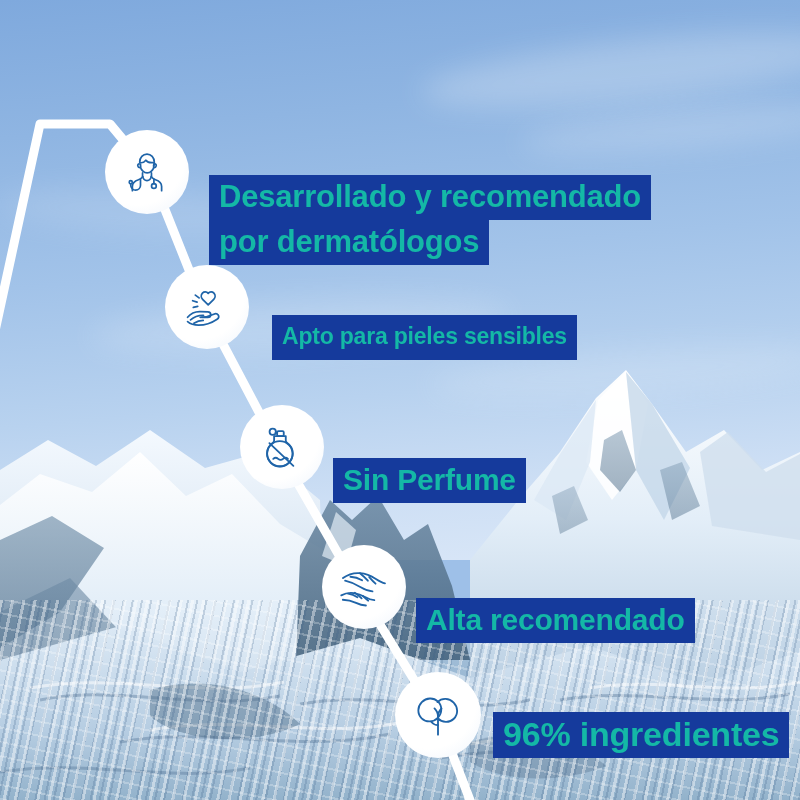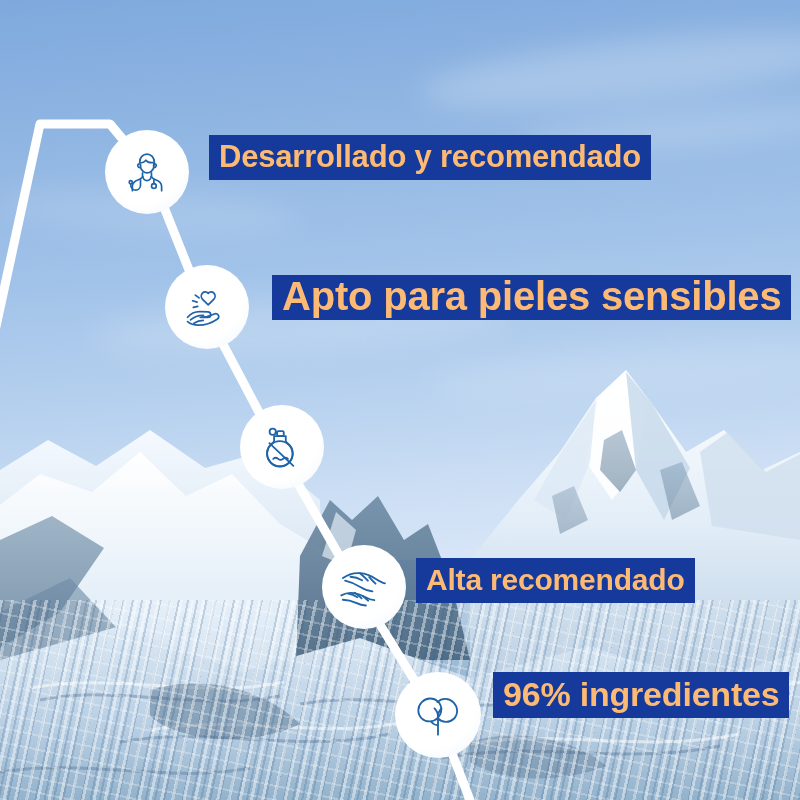--- a/index.html
+++ b/index.html
@@ -34,22 +34,22 @@
     position:absolute;left:0;top:600px;width:800px;height:200px;
     background:
       repeating-linear-gradient(102deg, rgba(255,255,255,.50) 0 3px, rgba(255,255,255,0) 3px 11px),
       repeating-linear-gradient(-78deg, rgba(60,95,135,.26) 0 2px, rgba(0,0,0,0) 2px 9px),
       repeating-linear-gradient(12deg, rgba(255,255,255,.30) 0 2px, rgba(0,0,0,0) 2px 14px);
     opacity:.85;
   }
 
   
   .label{
-    position:absolute;color:#fdba74;font-weight:700;
-    letter-spacing:-.2px;white-space:nowrap;
+    position:absolute;color:#14b8a6;font-weight:700;
+    letter-spacing:-.2px;white-space:nowrap;margin-top:40px;
   }
   .label span{
     display:block;background:#153a9c;padding:3px 10px 5px 10px;
     width:max-content;
   }
 
   
   .connector{position:absolute;left:0;top:0;width:800px;height:800px;}
 
   
@@ -212,26 +212,30 @@
       <path d="M31.8 35.2c-5.2 5.3-13.4 5.6-18.5.6-5.1-5-5-13.2.2-18.5 5.2-5.3 13.4-5.6 18.5-.6 5.1 5 5 13.2-.2 18.5z"></path>
       <path d="M31.4 17.2c5.1-5 13.3-4.7 18.5.6 5.2 5.3 5.3 13.5.2 18.5-5.1 5-13.3 4.7-18.5-.6"></path>
       <path d="M32 54.5V33.8c0-3.6-1.4-6.9-4-9.4"></path>
       <path d="M32 33.8c0-3.6 1.4-6.9 4-9.4"></path>
       <path d="M32 43.6c-3 0-5.6-1.3-7.6-3.6"></path>
     </svg>
   </div>
 
   <div class="label" style="left:209px;top:135px;font-size:31px;line-height:37px;">
     <span>Desarrollado y recomendado</span>
-  </div>
-
-  <div class="label" style="left:272px;top:275px;font-size:40px;line-height:37px;">
+    <span>por dermatólogos</span>
+  </div>
+
+  <div class="label" style="left:272px;top:275px;font-size:23px;line-height:37px;">
     <span>Apto para pieles sensibles</span>
   </div>
 
+  <div class="label" style="left:333px;top:418px;font-size:30px;line-height:37px;">
+    <span>Sin Perfume</span>
+  </div>
 
   <div class="label" style="left:416px;top:558px;font-size:30px;line-height:37px;">
     <span>Alta recomendado</span>
   </div>
 
   <div class="label" style="left:493px;top:672px;font-size:34px;line-height:38px;">
     <span>96% ingredientes</span>
   </div>
 
 </div>

